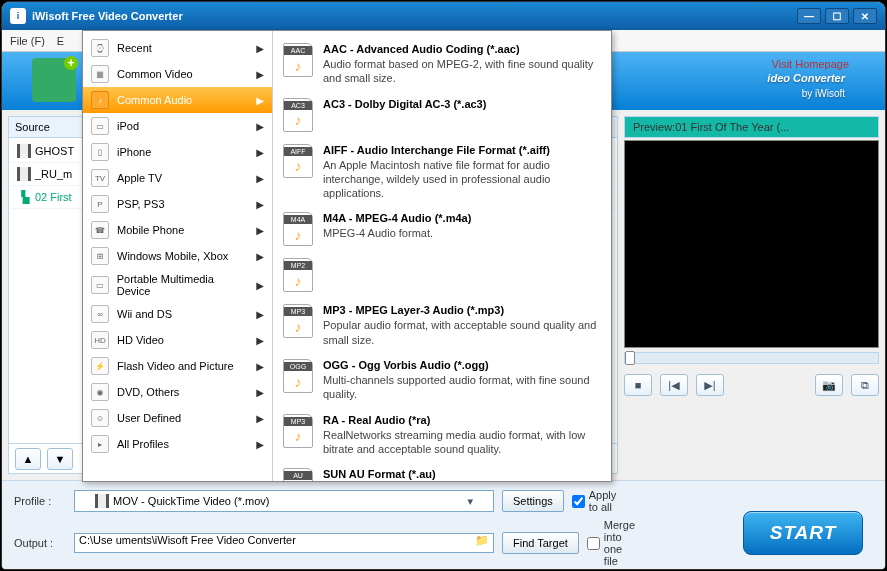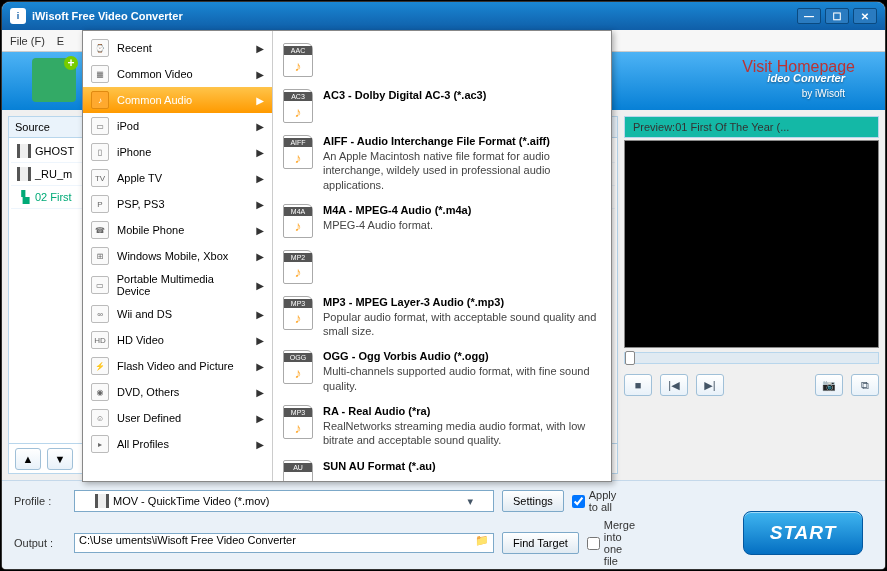--- a/index.html
+++ b/index.html
@@ -9,21 +9,21 @@
 .titlebar .logo { width: 16px; height: 16px; background: #fff; border-radius: 3px; margin-right: 6px; display: inline-flex; align-items: center; justify-content: center; color: #0f5ea8; font-size: 9px; font-weight: bold; }
 .winbtns { margin-left: auto; display: flex; gap: 4px; }
 .winbtn { width: 24px; height: 16px; background: #2a7bc0; border: 1px solid #0a4a80; border-radius: 2px; display: flex; align-items: center; justify-content: center; color: #fff; font-size: 10px; cursor: pointer; }
 .menubar { height: 22px; background: #f7f7f7; border-bottom: 1px solid #ccc; display: flex; align-items: center; padding-left: 8px; gap: 12px; }
 .menubar span { color: #333; }
 .toolbar-blue { height: 58px; background: linear-gradient(#4db3f5,#0780d6); position: relative; }
 .toolbar-icon { position: absolute; left: 30px; top: 6px; width: 44px; height: 44px; background: #3a6; border-radius: 4px; }
 .toolbar-icon::before { content: '+'; position: absolute; right: -2px; top: -2px; width: 14px; height: 14px; background: #7c0; color: #fff; border-radius: 50%; font-size: 12px; text-align: center; line-height: 14px; font-weight: bold; }
 .brand { position: absolute; right: 40px; top: 10px; color: #fff; font-size: 22px; font-style: italic; font-weight: bold; text-shadow: 0 1px 2px rgba(0,0,0,.4); }
 .brand .sub { display: block; font-size: 10px; text-align: right; font-style: normal; font-weight: normal; }
-.homepage-link { position: absolute; right: 30px; top: 56px; color: #b33; font-size: 16px; z-index: 3; }
+.homepage-link { position: absolute; right: 36px; top: 56px; color: #b33; font-size: 11px; z-index: 3; }
 .body-area { display: flex; height: 370px; padding: 6px; gap: 6px; position: relative; }
 .left-panel { width: 610px; border: 1px solid #b8d6ec; background: #fff; position: relative; }
 .source-hdr { background: #eaf3fb; border-bottom: 1px solid #b8d6ec; padding: 4px 6px; }
 .srclist { padding: 2px; }
 .srclist .row { padding: 4px 6px; display: flex; align-items: center; gap: 4px; border-bottom: 1px solid #eef5fc; }
 .srclist .row.sel { color: #0a7; }
 .ic { width: 14px; height: 14px; display: inline-block; }
 .ic.film { background: linear-gradient(90deg,#555 20%,#eee 20%,#eee 80%,#555 80%); }
 .ic.note { background: #0a7; clip-path: polygon(30% 0,60% 0,60% 50%,90% 50%,90% 100%,40% 100%,40% 50%,30% 50%); }
 .left-btm { position: absolute; bottom: 0; left: 0; right: 0; height: 30px; border-top: 1px solid #b8d6ec; display: flex; align-items: center; padding: 0 6px; gap: 6px; }
@@ -249,20 +249,24 @@
           <span>All Profiles</span>
           <span class="arrow">▶</span>
         </div>
       </div>
     <div class="fmt-list" id="fmt-list">
         <div class="fmt-item">
           <div class="fmt-ic">
             <div class="tag">AAC</div>
             <div class="note">♪</div>
           </div>
+          <div class="fmt-txt">
+            <div class="fmt-title">AAC - Advanced Audio Coding (*.aac)</div>
+            <div class="fmt-desc">Audio format based on MPEG-2, with fine sound quality and small size.</div>
+          </div>
         </div>
         <div class="fmt-item">
           <div class="fmt-ic">
             <div class="tag">AC3</div>
             <div class="note">♪</div>
           </div>
           <div class="fmt-txt">
             <div class="fmt-title">AC3 - Dolby Digital AC-3 (*.ac3)</div>
           </div>
         </div>

